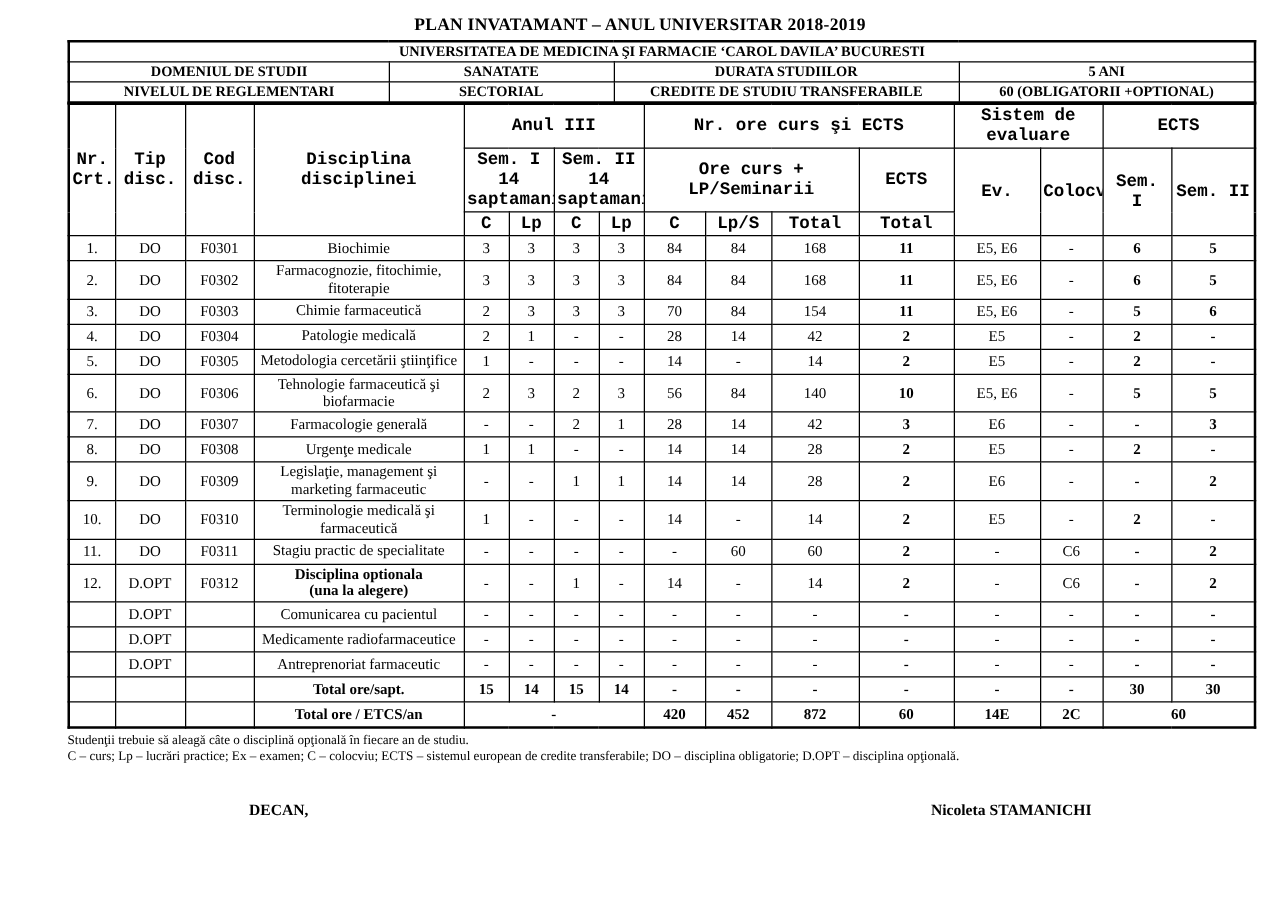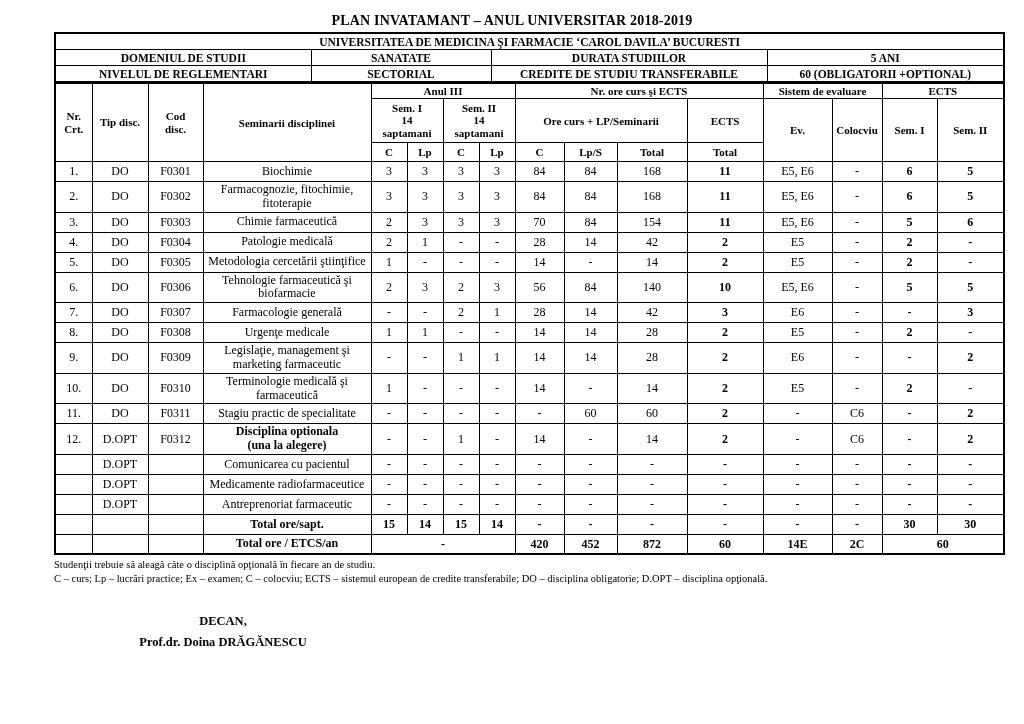--- a/index.html
+++ b/index.html
@@ -14,21 +14,21 @@
     border-collapse:collapse;table-layout:fixed;width:949px;margin-left:54px;
     border:2px solid #000;
   }
   .tbl td,.tbl th{
     border:1px solid #000;text-align:center;vertical-align:middle;
     font-size:12px;padding:1px 2px;overflow:hidden;
   }
   .info-tbl{margin-top:3px;}
   .info-tbl td{font-weight:bold;height:13px;font-size:11.5px;}
   .main-tbl{margin-top:-1px;}
-  .main-tbl th{font-weight:bold;font-size:11px;}
+  .main-tbl th{font-weight:bold;font-size:14px;font-family:Liberation Mono, monospace;}
   .main-tbl tbody tr{height:20px;}
   .hr1{height:14px;}
   .hr2{height:44px;margin-left:22px;}
   .hr3{height:19px;}
   .pre{white-space:pre-line;line-height:1.15;}
   .dn{text-align:left;padding-left:4px;line-height:1.15;}
   .b{font-weight:bold;}
   .bc{font-weight:bold;text-align:center;white-space:pre-line;line-height:1.15;}
   .footnotes{margin:3px 10px 0 54px;font-size:10.5px;line-height:1.25;}
   .signatures{
@@ -91,21 +91,21 @@
         <col style="width:55px">
         <col style="width:67px">
     </colgroup>
     <thead>
       <tr class="hr1">
         <th rowspan="3" class="pre">Nr.
 Crt.</th>
         <th rowspan="3" class="pre">Tip disc.</th>
         <th rowspan="3" class="pre">Cod
 disc.</th>
-        <th rowspan="3">Seminarii disciplinei</th>
+        <th rowspan="3">Disciplina disciplinei</th>
         <th colspan="4">Anul III</th>
         <th colspan="4">Nr. ore curs şi ECTS</th>
         <th colspan="2">Sistem de evaluare</th>
         <th colspan="2">ECTS</th>
       </tr>
       <tr class="hr2">
         <th colspan="2" class="pre">Sem. I
 14
 saptamani</th>
         <th colspan="2" class="pre">Sem. II
@@ -440,16 +440,17 @@
     <div>Studenţii trebuie să aleagă câte o disciplină opţională în fiecare an de studiu.</div>
     <div>C – curs; Lp – lucrări practice; Ex – examen; C – colocviu; ECTS – sistemul european de credite transferabile; DO – disciplina obligatorie; D.OPT – disciplina opţională.</div>
   </div>
 
   <div class="signatures">
     <div class="sig sig-left">
       <div>DECAN,</div>
       <div>Prof.dr. Doina DRĂGĂNESCU</div>
     </div>
     <div class="sig sig-right">
+      <div>Nicoleta STAMANICHI</div>
     </div>
   </div>
 
 </div>
 
 </body></html>

